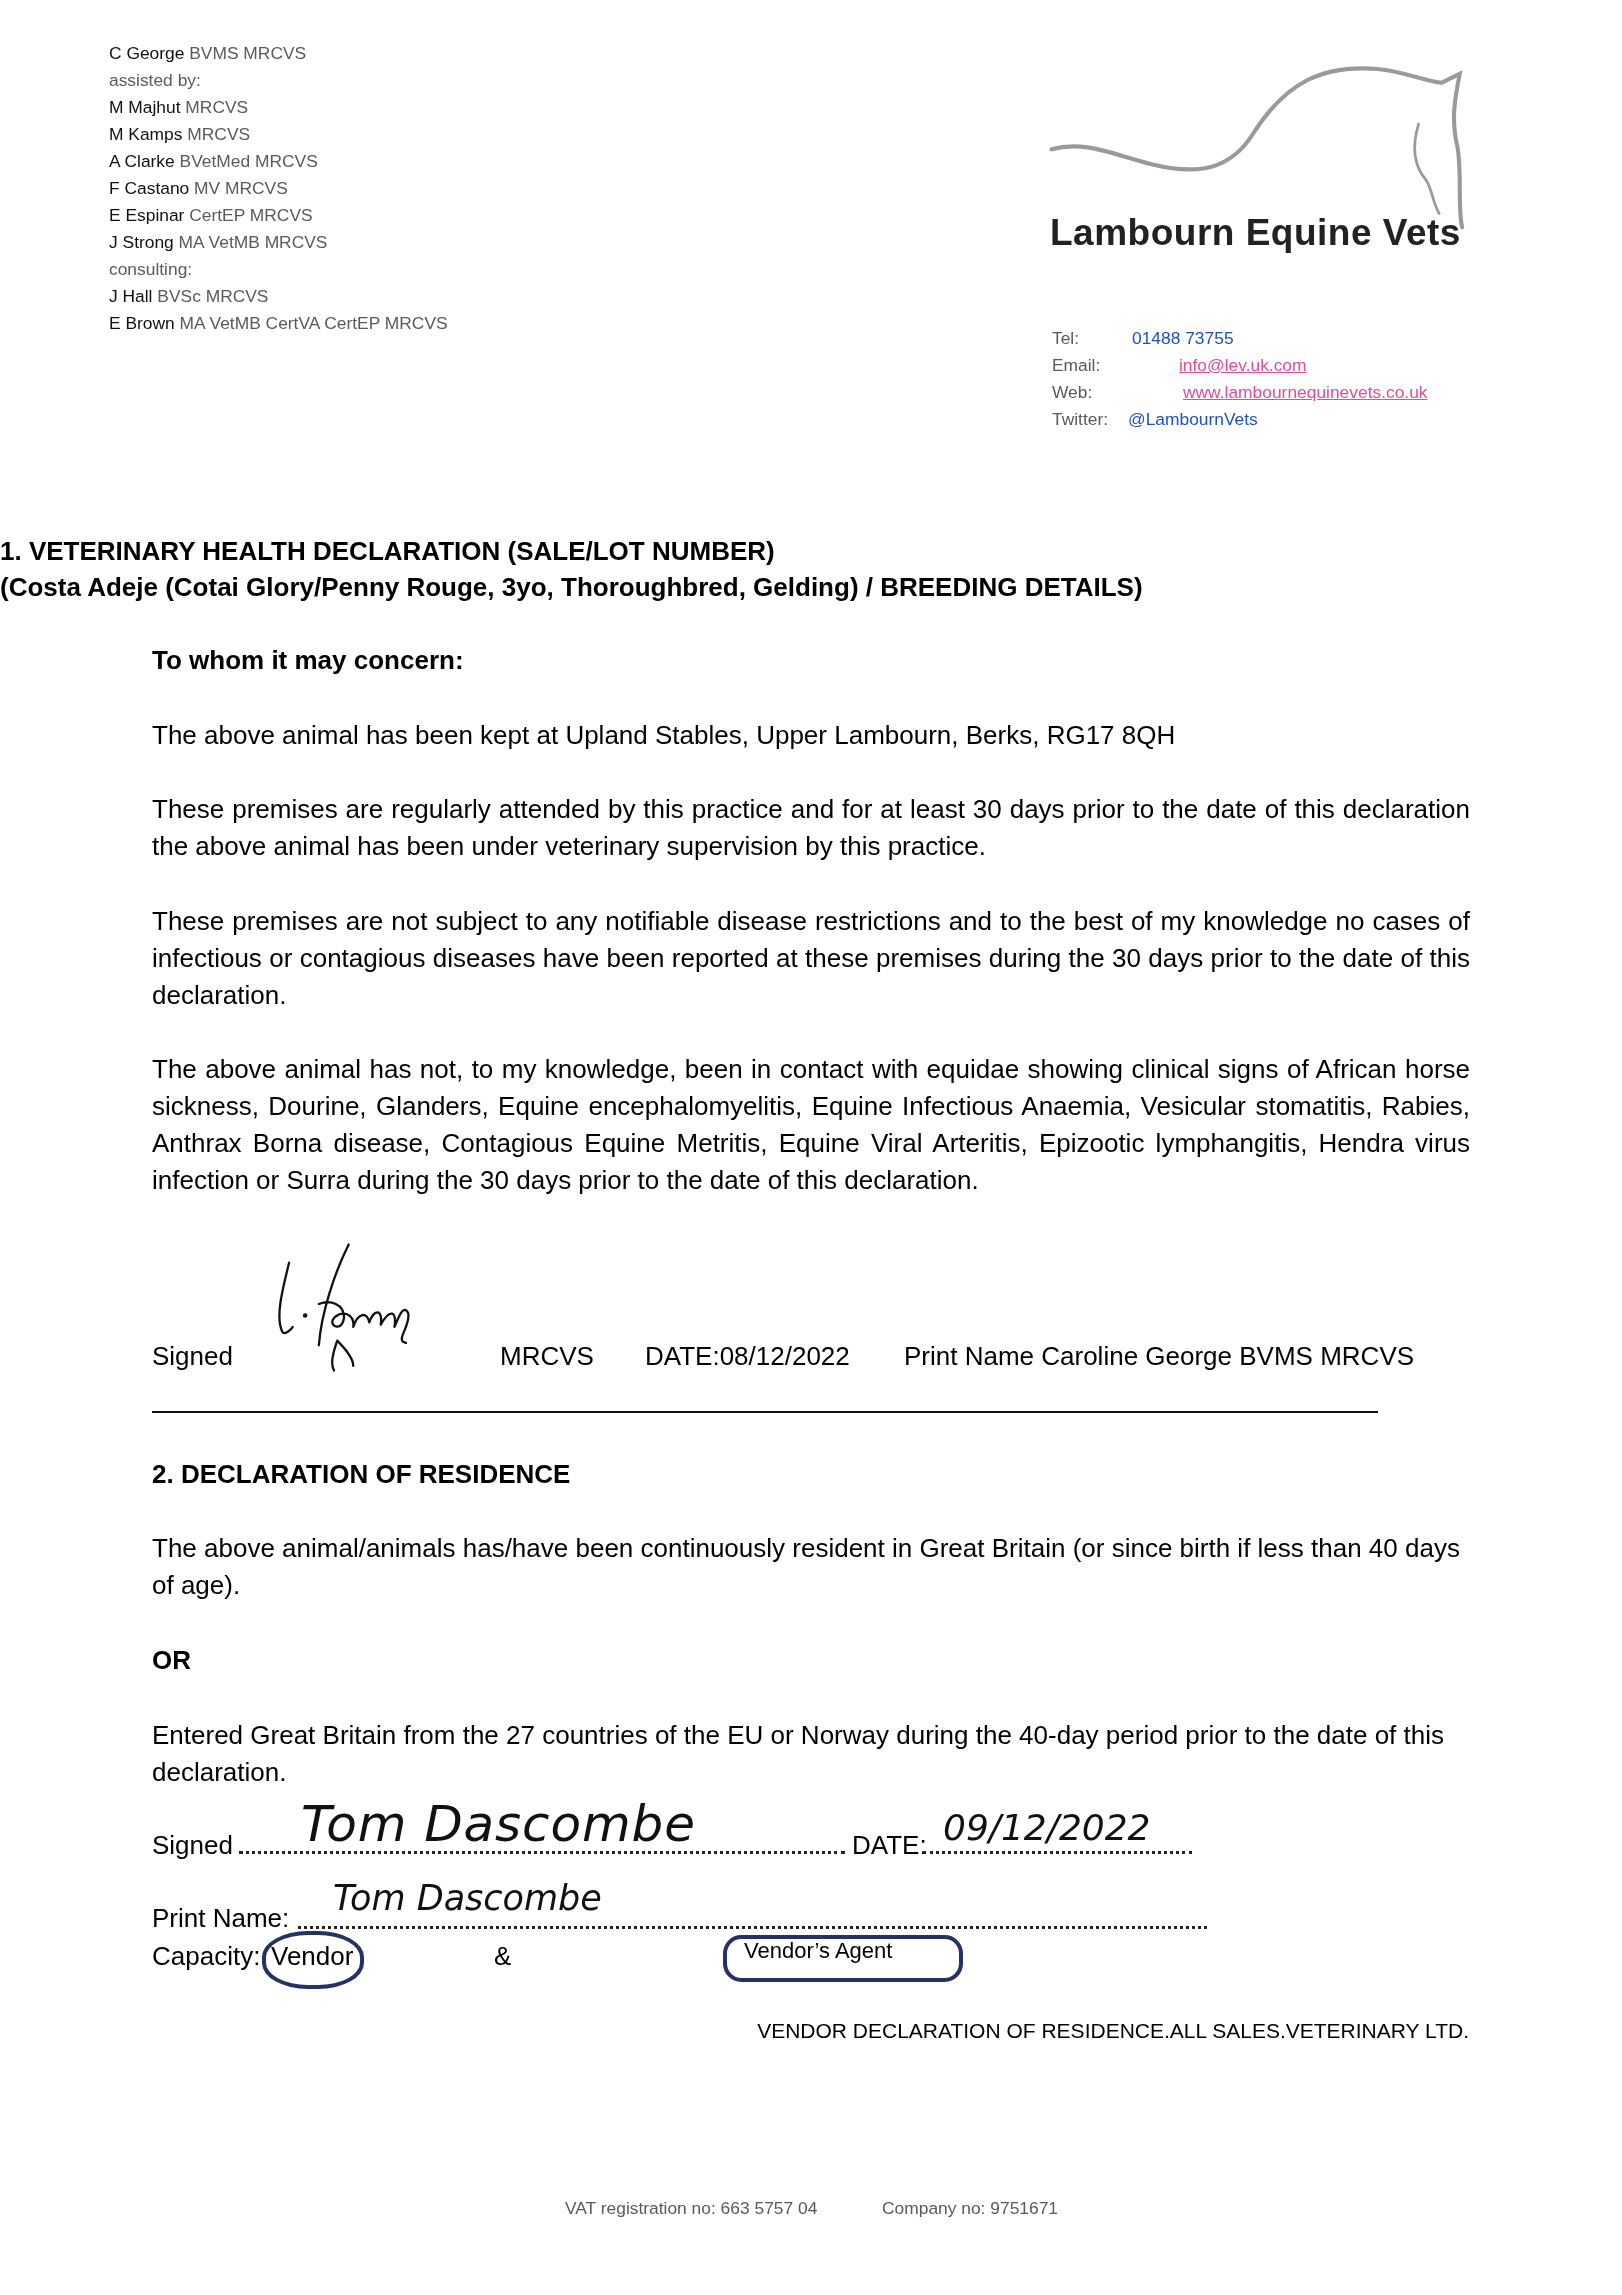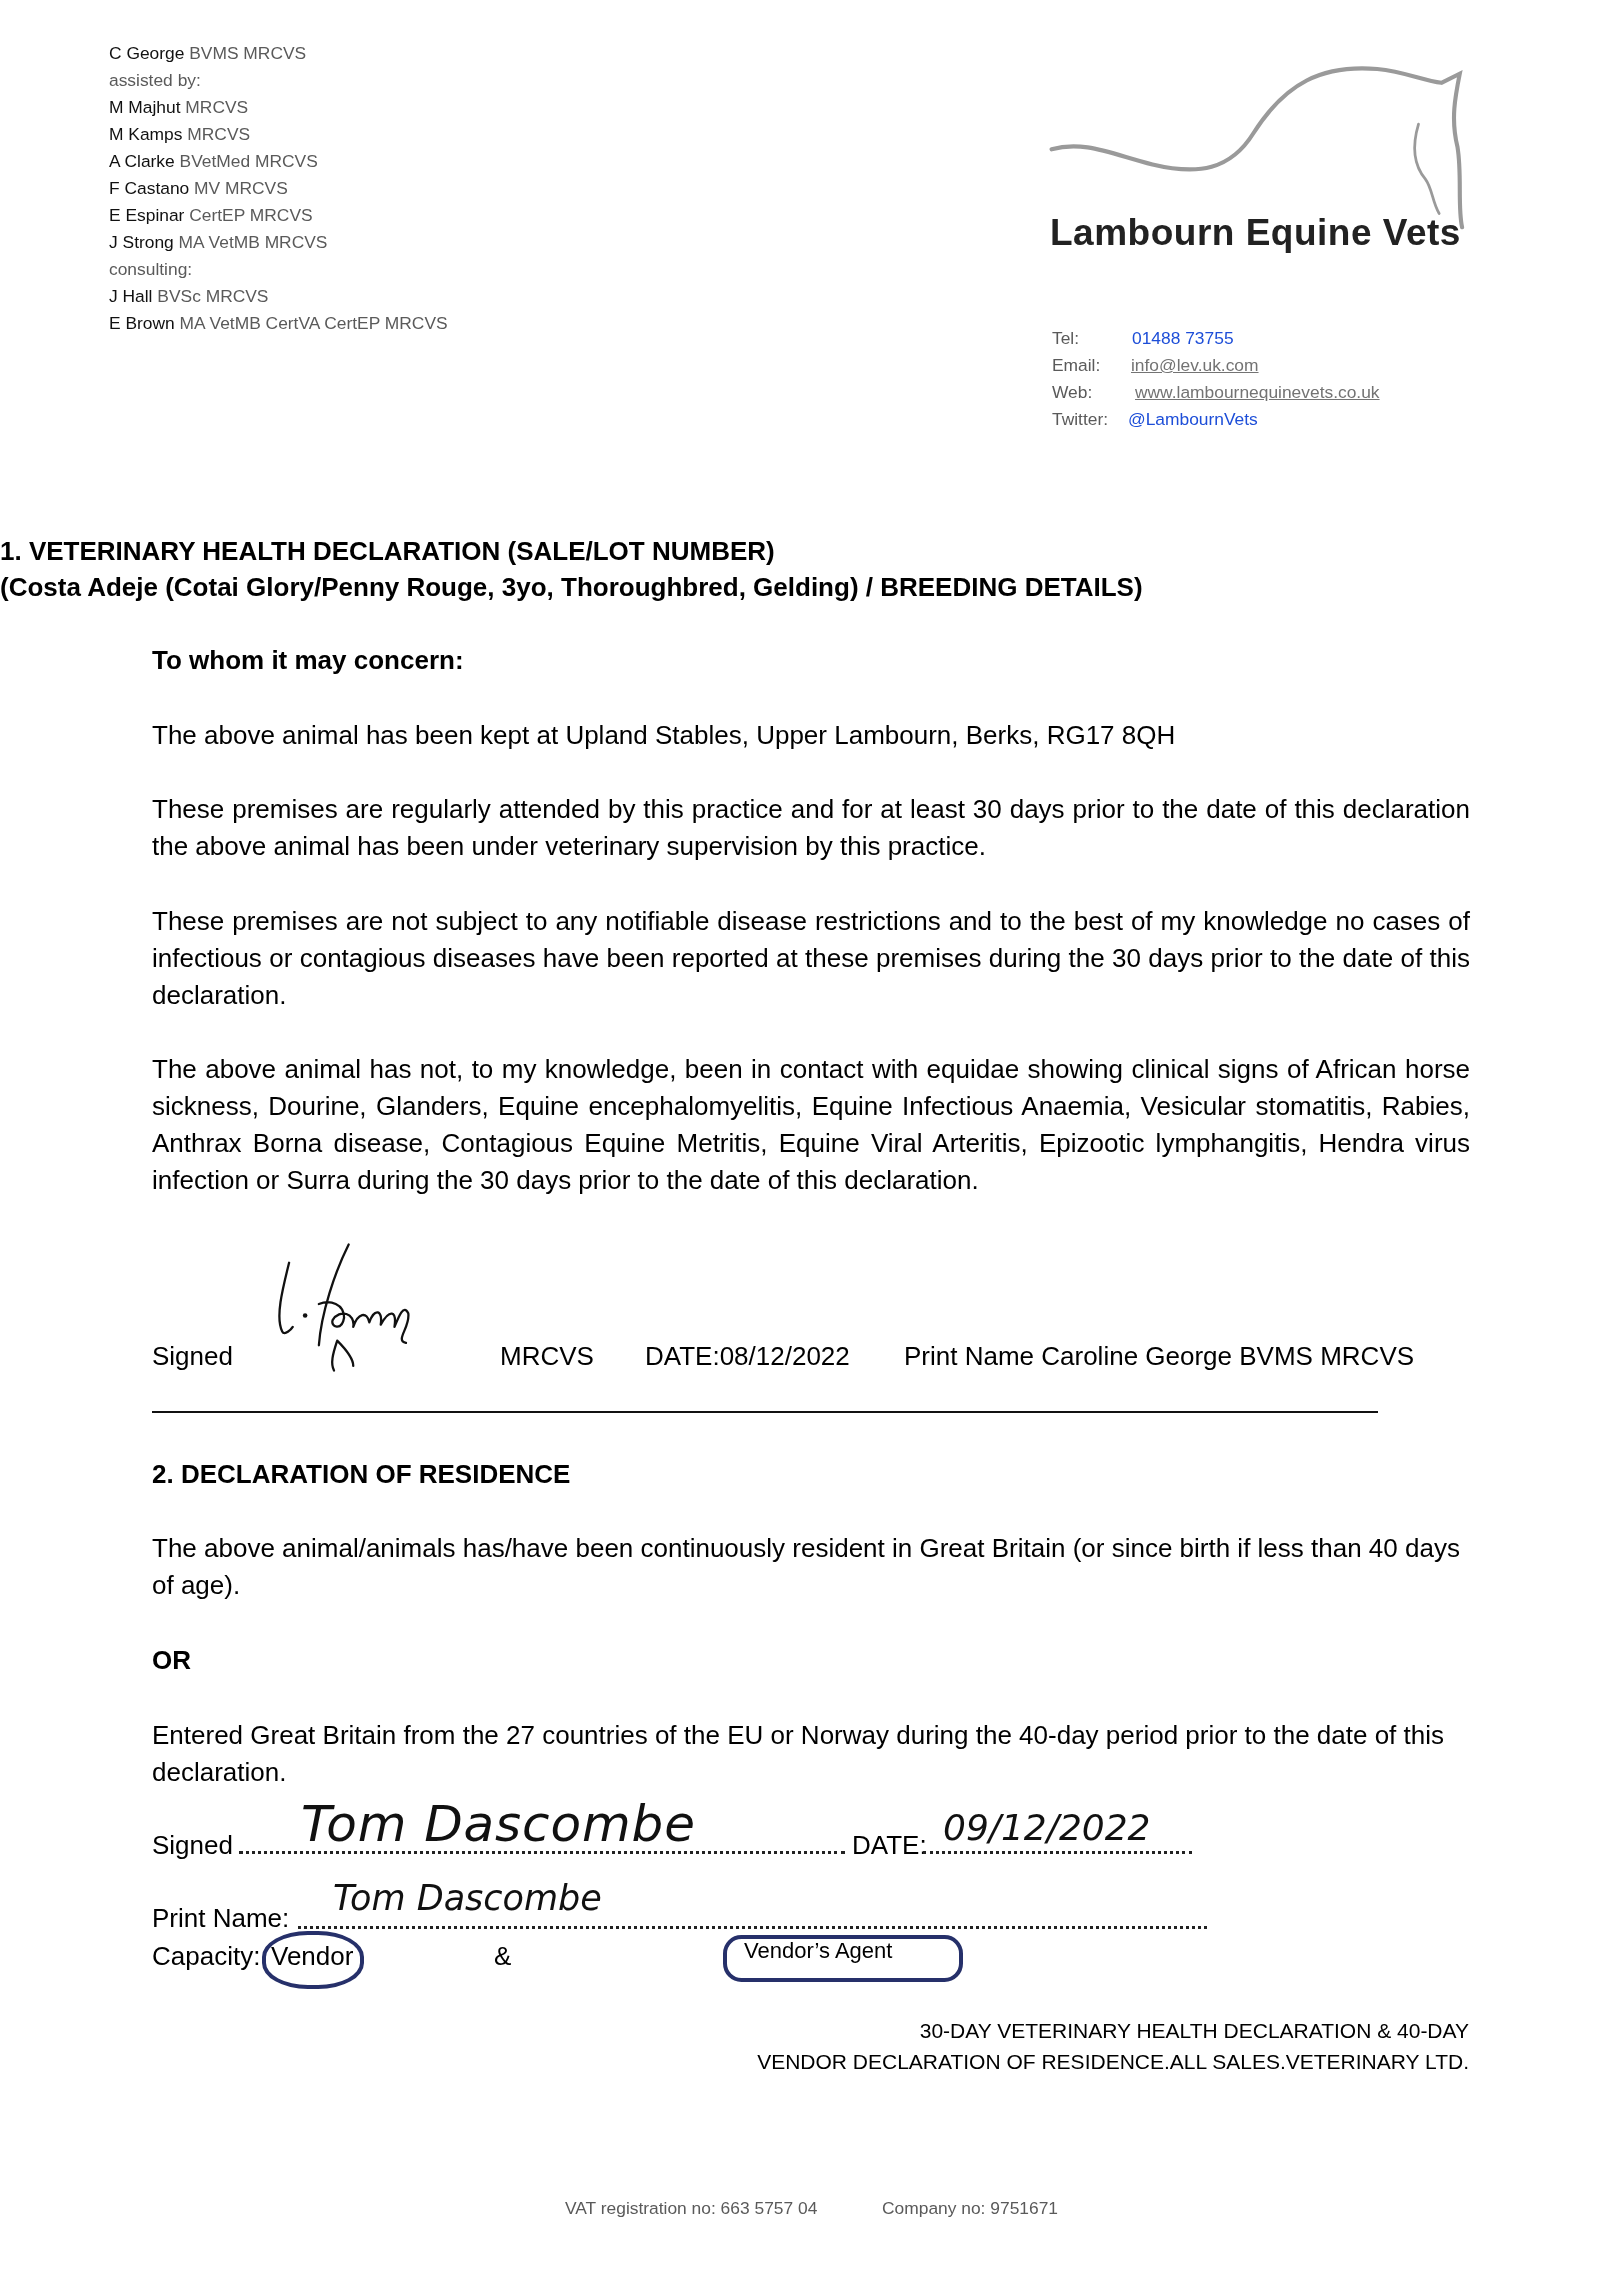--- a/index.html
+++ b/index.html
@@ -17,21 +17,21 @@
   
   #logo-mark { left: 1047px; top: 55px; width: 477px; height: 184px; }
   #logo-text { left: 1050px; top: 212px; font-size: 37px; font-weight: bold; color: #222;
                letter-spacing: 0.5px; white-space: nowrap; }
 
   
   #contact { left: 1052px; top: 325px; font-size: 17.4px; line-height: 27px; }
   #contact .row { white-space: nowrap; display: flex; }
   #contact .lbl { color: #5a5a5a; display: inline-block; }
   #contact .val { color: #1d4ed8; }
-  #contact a { color: #737373; text-decoration: underline; }
+  #contact a { color: #ec4899; text-decoration: underline; margin-left: 48px; }
 
   
   #title { left: 0; width: 1623px; top: 533px; text-align: left; font-weight: bold;
            font-size: 26px; line-height: 36px; }
 
   
   .para { left: 152px; width: 1318px; font-size: 26px; line-height: 37px; text-align: justify; }
   .bold { font-weight: bold; }
 
   
@@ -137,21 +137,20 @@
 <div class="abs handwriting" style="left:333px; top:1878px; font-size:35px">Tom Dascombe</div>
 
 <div class="abs" style="left:152px; top:1941px; font-size:26px">Capacity:</div>
 <div class="abs" style="left:271px; top:1941px; font-size:26px">Vendor</div>
 <div class="circle" style="left:262px; top:1931px; width:94px; height:50px; border-radius:45%"></div>
 <div class="abs" style="left:494px; top:1941px; font-size:26px">&amp;</div>
 <div class="abs" style="left:744px; top:1938px; font-size:22px">Vendor’s Agent</div>
 <div class="circle" style="left:723px; top:1935px; width:232px; height:39px; border-radius:18.4px"></div>
 
 <div id="footnote" class="abs">
-  <div>30-DAY VETERINARY HEALTH DECLARATION &amp; 40-DAY</div>
   <div>VENDOR DECLARATION OF RESIDENCE.ALL SALES.VETERINARY LTD.</div>
 </div>
 
 <div id="footer" class="abs">
   <div class="l2">
     <span>VAT registration no: 663 5757 04</span>
     <span style="display:inline-block; width:55px"></span>
     <span>Company no: 9751671</span>
   </div>
 </div>

